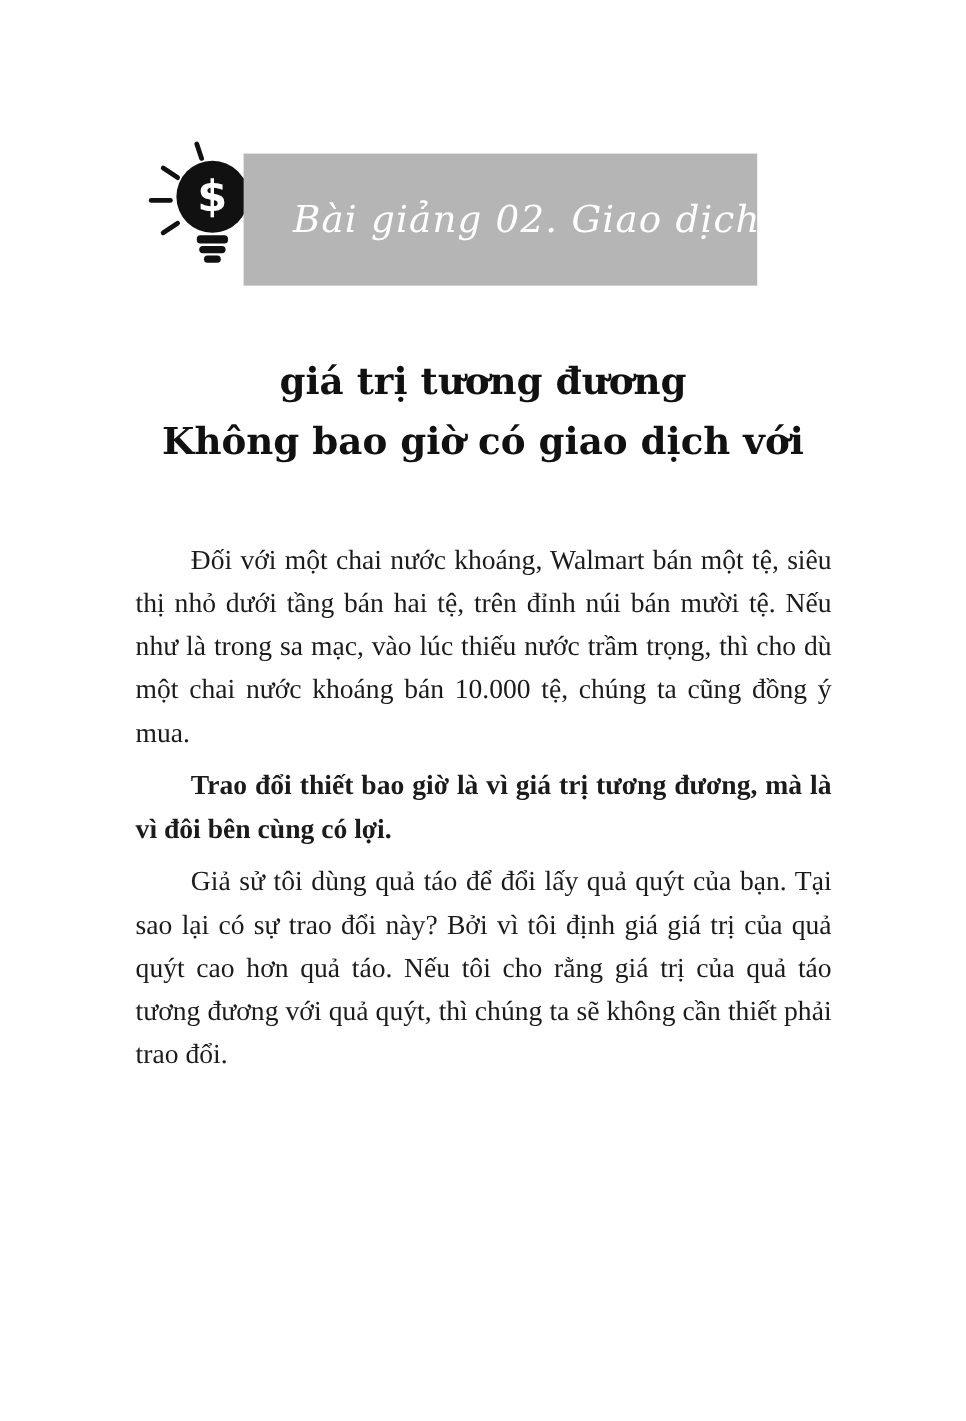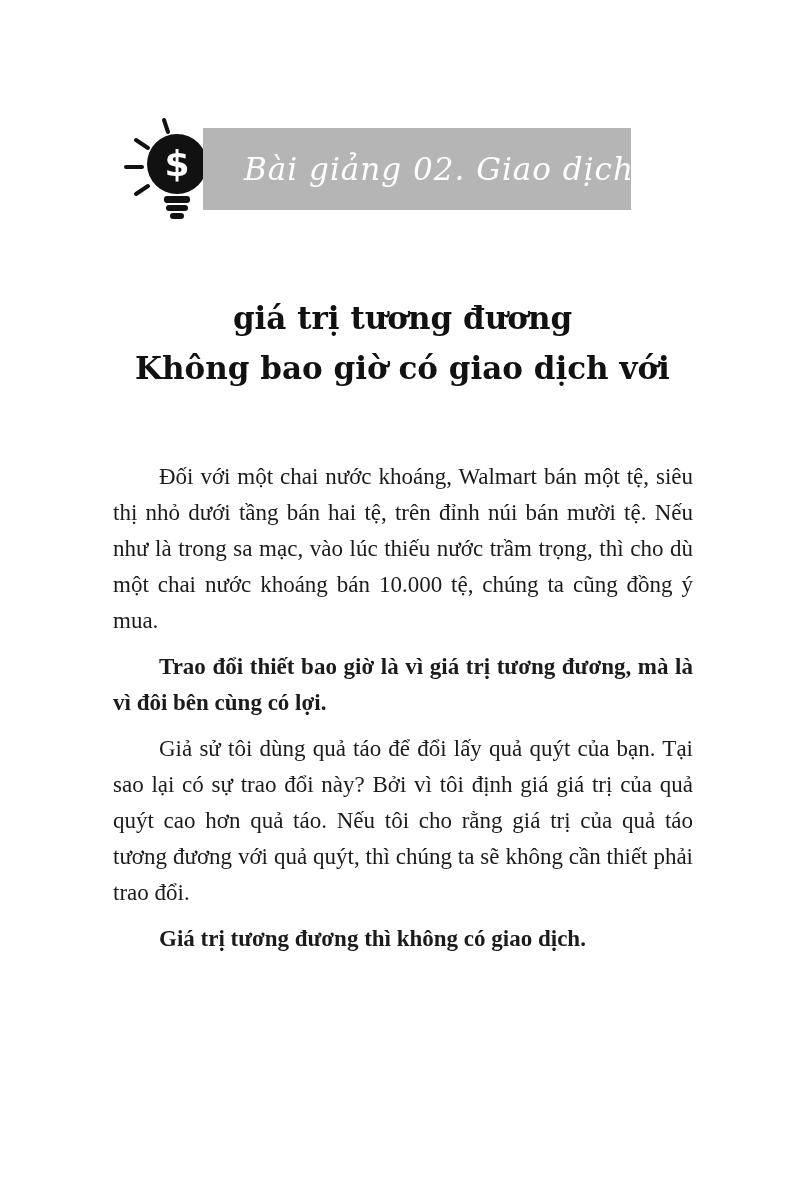--- a/index.html
+++ b/index.html
@@ -16,21 +16,21 @@
     font-family: "Liberation Serif", serif;
     color: #1b1b1b;
   }
 
   
   .banner {
     position: absolute;
     left: 203px;
     top: 128px;
     width: 428px;
-    height: 82px;
+    height: 110px;
     background: #b5b5b5;
     display: flex;
     align-items: center;
     justify-content: center;
     padding-left: 44px;
     box-sizing: border-box;
   }
   .banner-label {
     font-family: "DejaVu Serif", serif;
     font-style: italic;
@@ -66,21 +66,21 @@
   .content {
     position: absolute;
     left: 113px;
     top: 449px;
     width: 580px;
     font-size: 23px;
     line-height: 36px;
     text-align: justify;
   }
   .content p {
-    margin: 10px 0 8px 0;
+    margin: 0 0 8px 0;
     text-indent: 46px;
   }
   .content p.bold {
     font-weight: bold;
   }
 </style>
 </head>
 <body>
 
 <div class="page">
@@ -112,16 +112,15 @@
 
   <div class="title">
     <div>giá trị tương đương</div>
     <div>Không bao giờ có giao dịch với</div>
   </div>
 
   <div class="content">
     <p>Đối với một chai nước khoáng, Walmart bán một tệ, siêu thị nhỏ dưới tầng bán hai tệ, trên đỉnh núi bán mười tệ. Nếu như là trong sa mạc, vào lúc thiếu nước trầm trọng, thì cho dù một chai nước khoáng bán 10.000 tệ, chúng ta cũng đồng ý mua.</p>
     <p class="bold">Trao đổi thiết bao giờ là vì giá trị tương đương, mà là vì đôi bên cùng có lợi.</p>
     <p>Giả sử tôi dùng quả táo để đổi lấy quả quýt của bạn. Tại sao lại có sự trao đổi này? Bởi vì tôi định giá giá trị của quả quýt cao hơn quả táo. Nếu tôi cho rằng giá trị của quả táo tương đương với quả quýt, thì chúng ta sẽ không cần thiết phải trao đổi.</p>
-    <p class="bold">Giá trị tương đương thì không có giao dịch.</p>
   </div>
 
 </div>
 
 </body></html>

